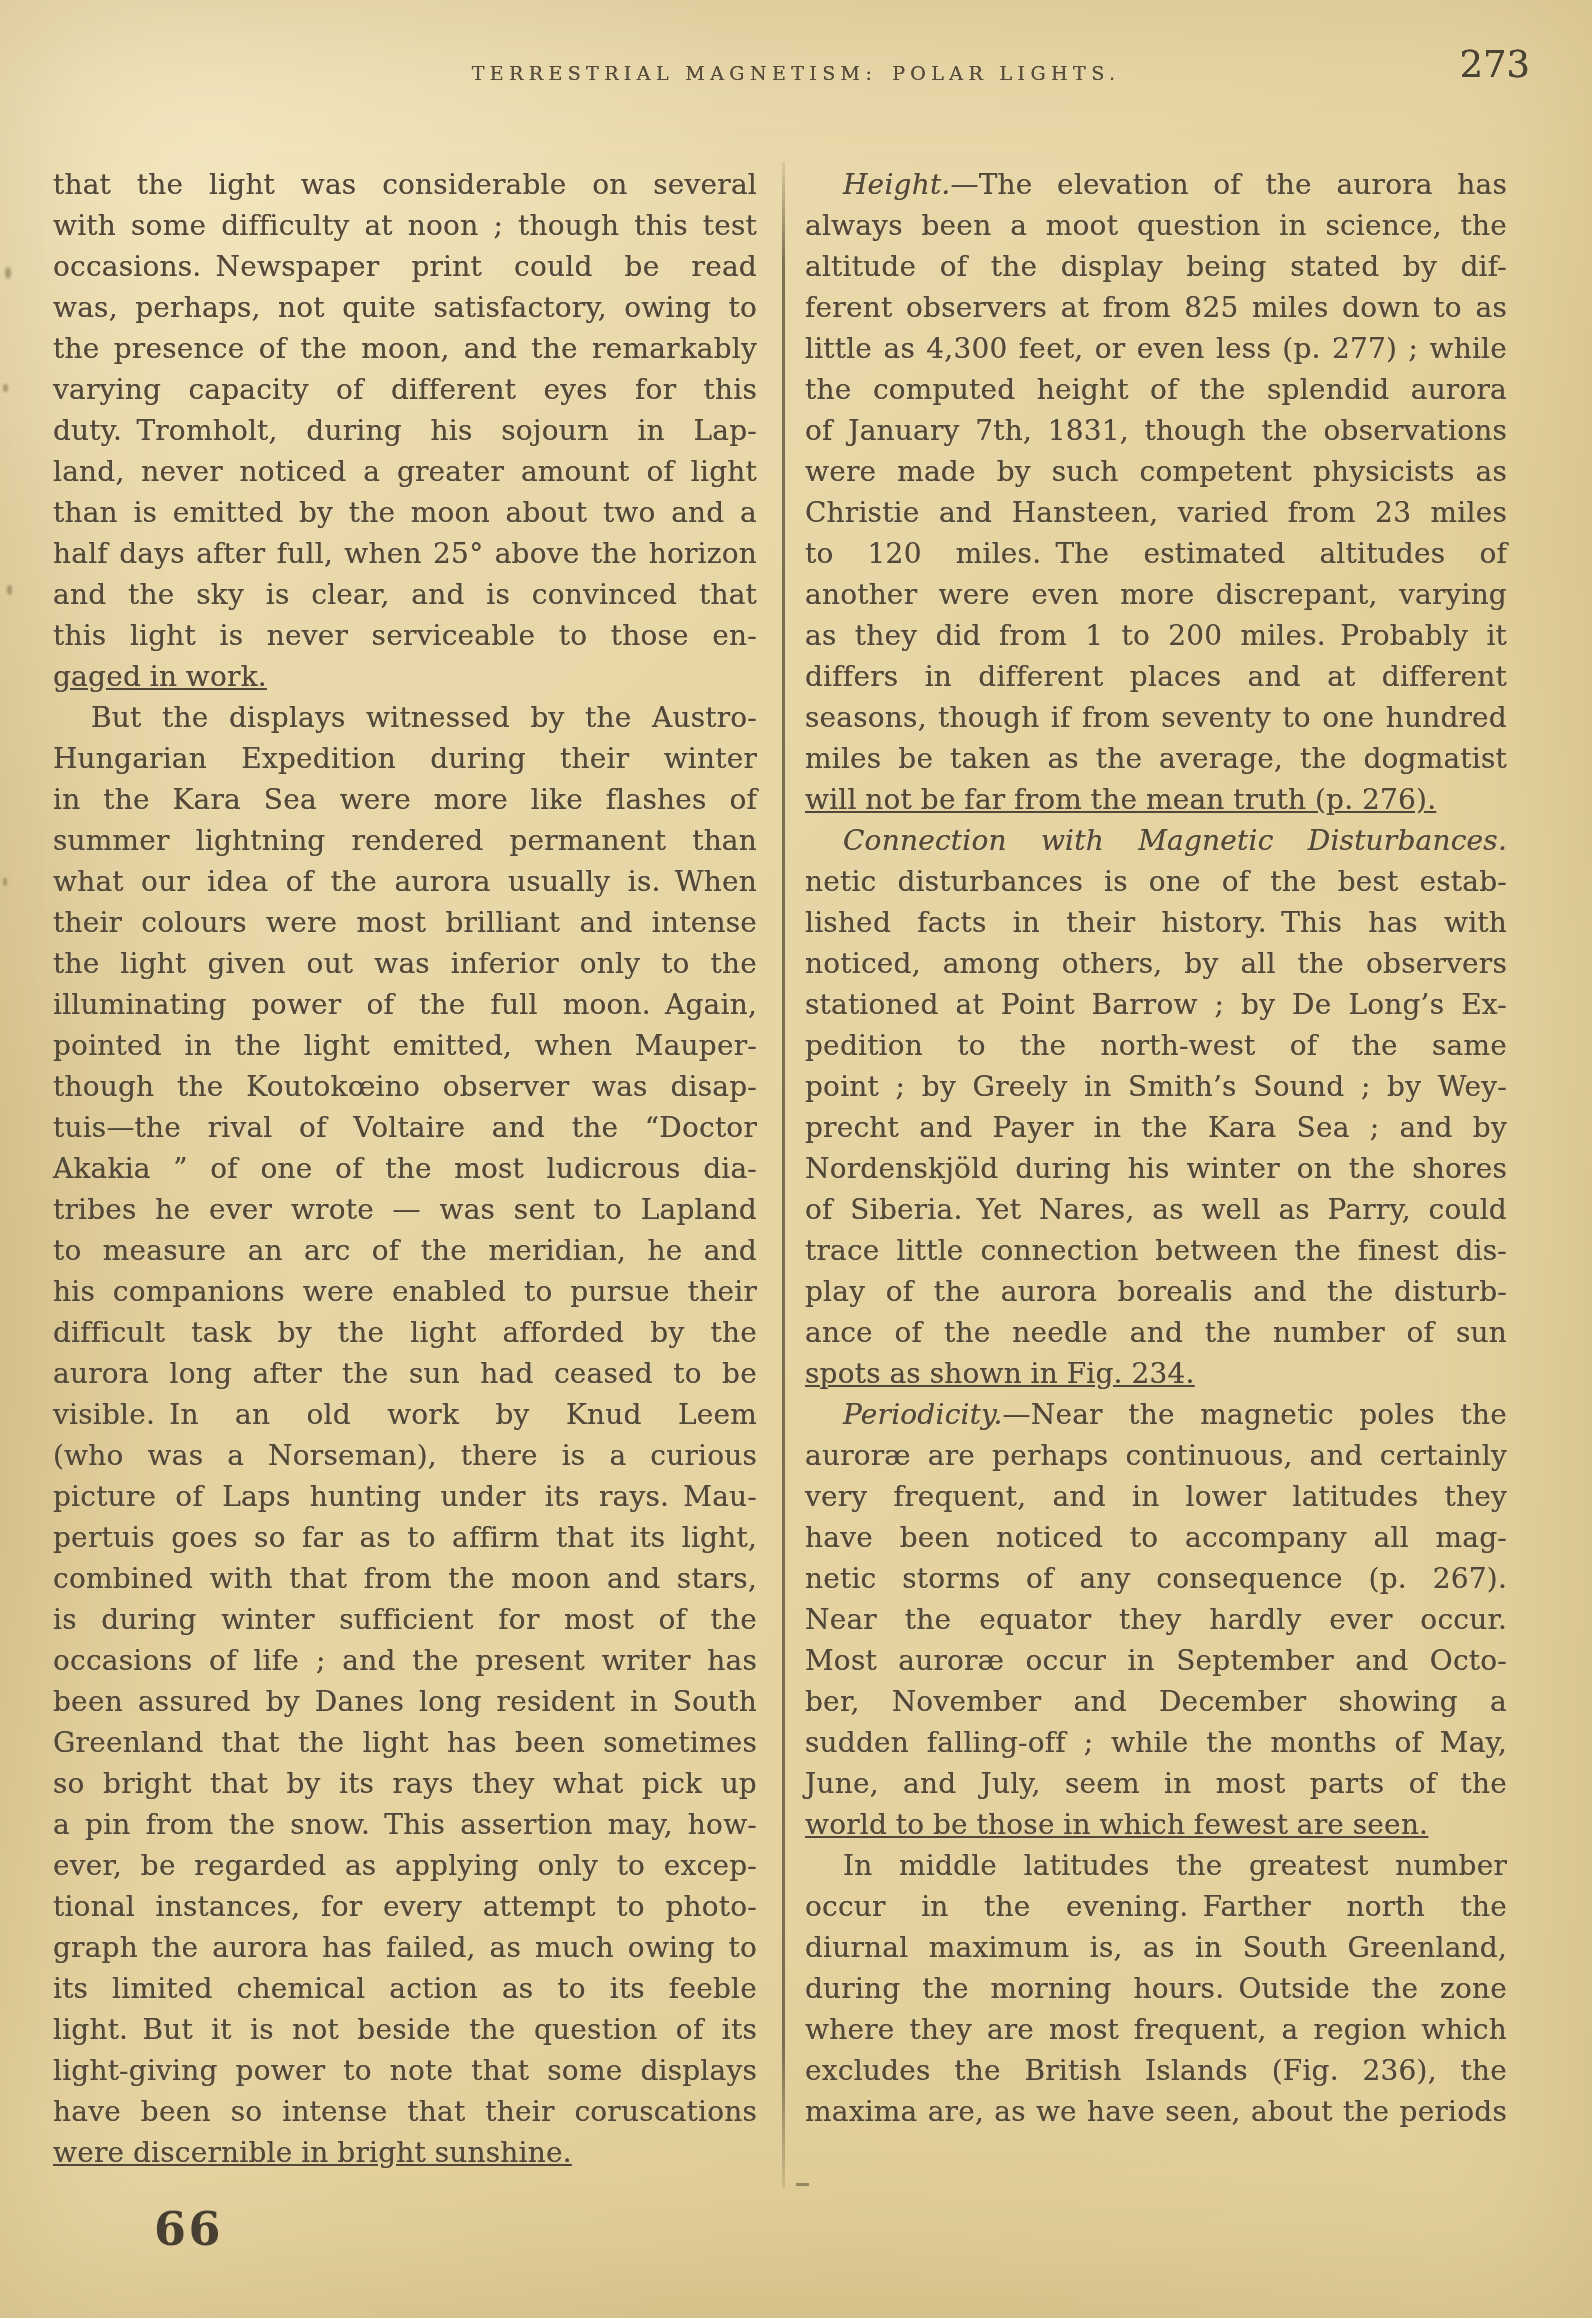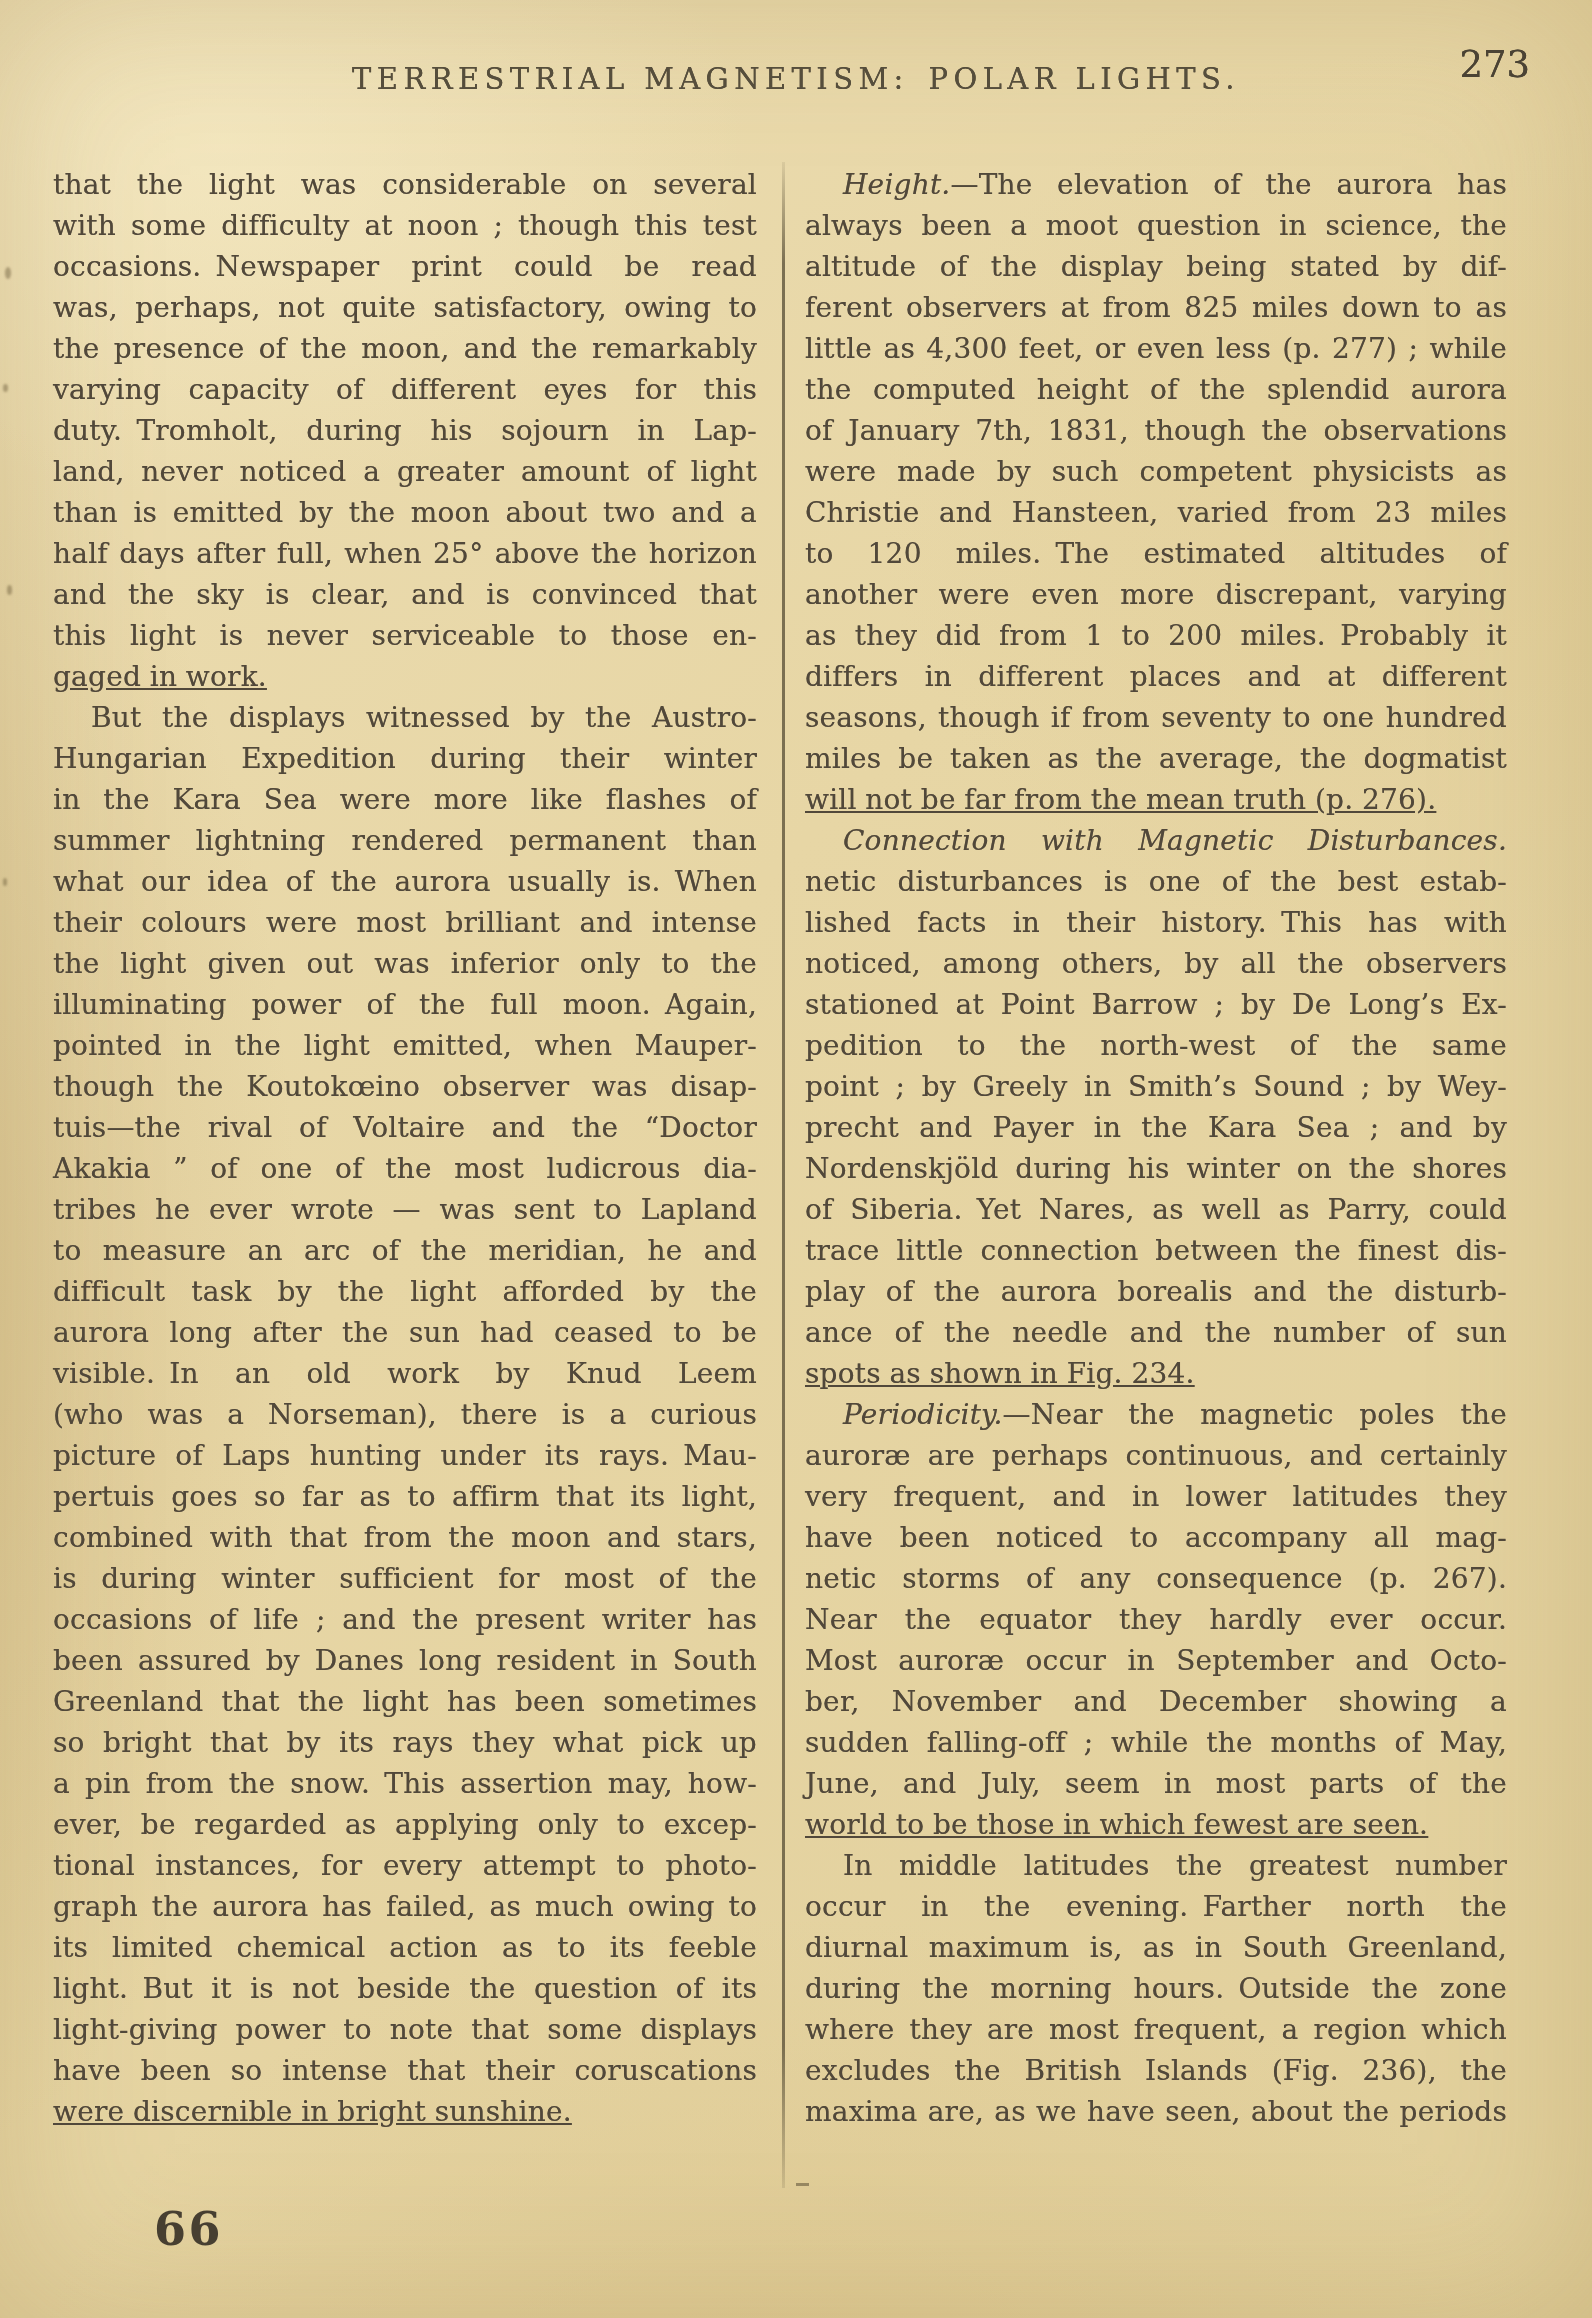--- a/index.html
+++ b/index.html
@@ -11,21 +11,21 @@
     background-image:
       radial-gradient(ellipse 752px 518px at 14% 6%, rgba(249,239,203,0.55), rgba(249,239,203,0) 70%),
       radial-gradient(ellipse 836px 669px at 92% 22%, rgba(221,199,141,0.35), rgba(221,199,141,0) 70%),
       radial-gradient(ellipse 1087px 752px at 50% 106%, rgba(213,188,128,0.42), rgba(213,188,128,0) 72%),
       radial-gradient(ellipse 518px 1254px at -4% 55%, rgba(186,156,97,0.30), rgba(186,156,97,0) 70%),
       linear-gradient(135deg, #ecddb2 0%, #e7d6a5 42%, #e1cf9b 100%);
     box-shadow: inset 0 0 159px rgba(158,128,68,0.28);
   }
   .header-title {
     position:absolute; top:62px; left:0; width:100%;
-    text-align:center; font-size:29px; letter-spacing:5.4px;
+    text-align:center; font-size:19px; letter-spacing:5.4px;
     color:#564e3c; text-shadow:0 0 0.4px #564e3c;
   }
   .page-number {
     position:absolute; top:43px; right:62px;
     font-size:37px; color:#4b4334; text-shadow:0 0 0.4px #4b4334;
   }
   .divider {
     position:absolute; left:782px; top:162px; width:2.5px; height:2026px;
     background:linear-gradient(rgba(92,82,57,0.10), rgba(92,82,57,0.78) 5%,
                rgba(92,82,57,0.78) 93%, rgba(92,82,57,0.15));
@@ -80,20 +80,21 @@
       <div class="tline"><span>what our idea of the aurora usually is. When</span></div>
       <div class="tline"><span>their colours were most brilliant and intense</span></div>
       <div class="tline"><span>the light given out was inferior only to the</span></div>
       <div class="tline"><span>illuminating power of the full moon. Again,</span></div>
       <div class="tline"><span>pointed in the light emitted, when Mauper-</span></div>
       <div class="tline"><span>though the Koutokœino observer was disap-</span></div>
       <div class="tline"><span>tuis—the rival of Voltaire and the “Doctor</span></div>
       <div class="tline"><span>Akakia ” of one of the most ludicrous dia-</span></div>
       <div class="tline"><span>tribes he ever wrote — was sent to Lapland</span></div>
       <div class="tline"><span>to measure an arc of the meridian, he and</span></div>
+      <div class="tline"><span>his companions were enabled to pursue their</span></div>
       <div class="tline"><span>difficult task by the light afforded by the</span></div>
       <div class="tline"><span>aurora long after the sun had ceased to be</span></div>
       <div class="tline"><span>visible. In an old work by Knud Leem</span></div>
       <div class="tline"><span>(who was a Norseman), there is a curious</span></div>
       <div class="tline"><span>picture of Laps hunting under its rays. Mau-</span></div>
       <div class="tline"><span>pertuis goes so far as to affirm that its light,</span></div>
       <div class="tline"><span>combined with that from the moon and stars,</span></div>
       <div class="tline"><span>is during winter sufficient for most of the</span></div>
       <div class="tline"><span>occasions of life ; and the present writer has</span></div>
       <div class="tline"><span>been assured by Danes long resident in South</span></div>

